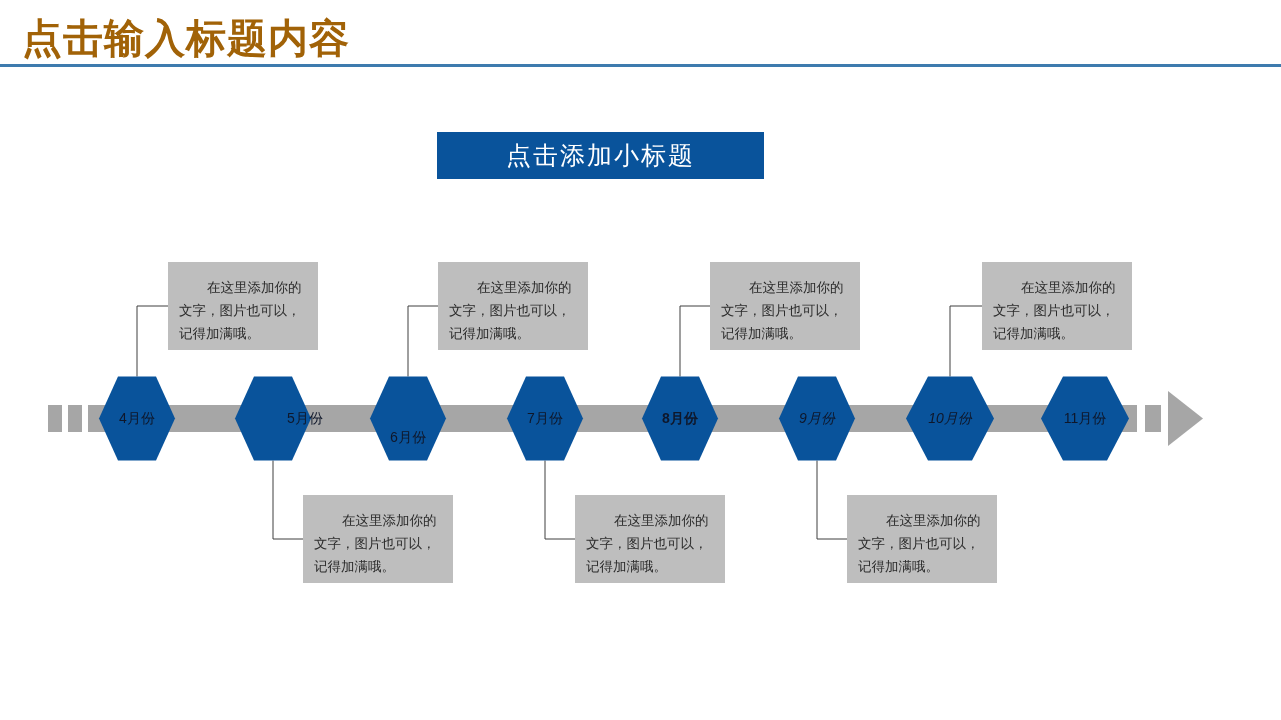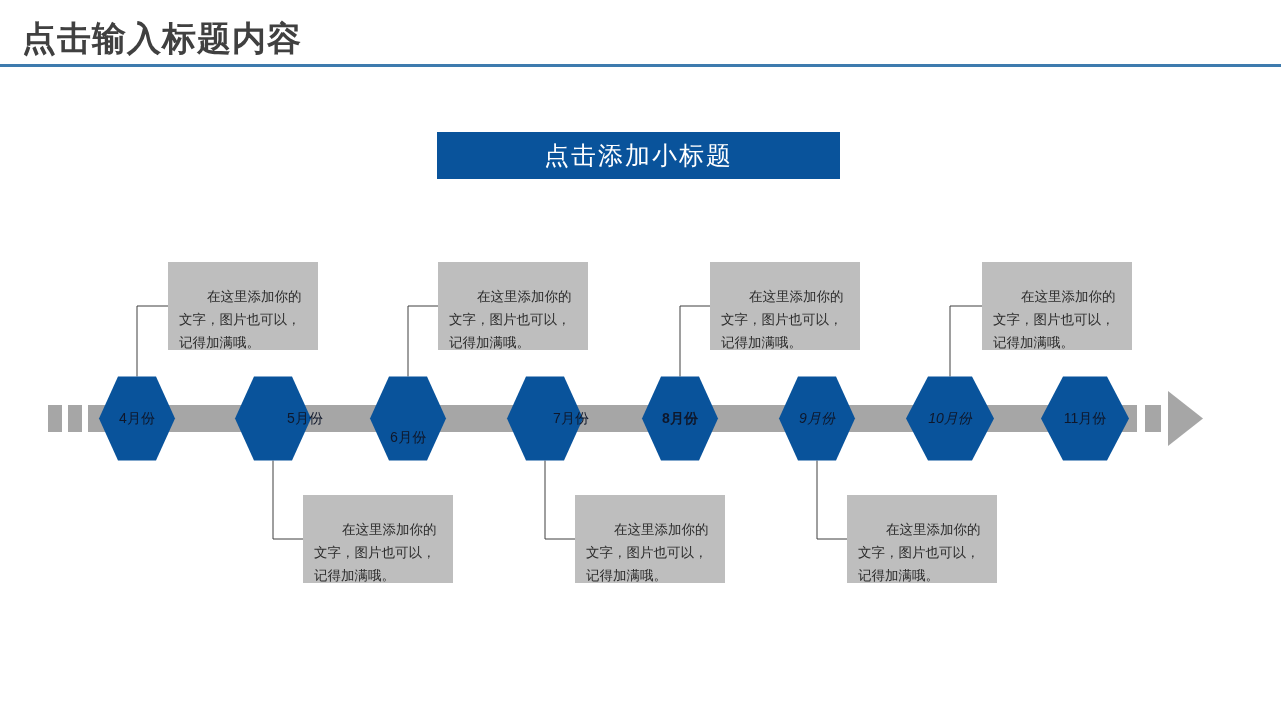--- a/index.html
+++ b/index.html
@@ -2,45 +2,45 @@
 <html><head>
 <meta charset="utf-8">
 <style>
   html,body{margin:0;padding:0;background:#ffffff;}
   body{width:1281px;height:720px;position:relative;overflow:hidden;
        font-family:"Liberation Sans","DejaVu Sans",sans-serif;}
 
   
   #page-title{
     position:absolute; left:22px; top:18px;
-    font-size:34px; font-weight:bold; color:#404040;
+    font-size:40px; font-weight:bold; color:#a16207;
     letter-spacing:1px; line-height:40px; white-space:nowrap;
   }
   #title-rule{
     position:absolute; left:0px; top:64px; width:1281px; height:3px;
     background:#3E7BAE;
   }
 
   
   #subtitle-banner{
-    position:absolute; left:437px; top:132px; width:403px; height:47px;
+    position:absolute; left:437px; top:132px; width:327px; height:47px;
     background:#09539B;
     display:flex; align-items:center; justify-content:center;
   }
   #subtitle-banner .txt{
     color:#ffffff; font-size:25px; letter-spacing:2px; white-space:nowrap;
   }
 
   
   #timeline-svg{position:absolute; left:0; top:0;}
 
   
   .note-box{
     position:absolute; background:#BEBEBE; box-sizing:border-box;
-    padding:23px 9px 9px 11px;
+    padding:14px 9px 9px 11px;
     font-size:13.5px; color:#2b2b2b; line-height:23px;
     text-indent:28px; text-align:left;
   }
 
   .hex-label{
     position:absolute; color:#0f172a; font-size:14px;
     white-space:nowrap; transform:translate(-50%,-50%);
     pointer-events:none;
   }
 </style>
@@ -82,21 +82,21 @@
       <polygon points="798,376.5 836,376.5 855,418.5 836,460.5 798,460.5 779,418.5" fill="#09539B"></polygon>
       <polygon points="928,376.5 972,376.5 994,418.5 972,460.5 928,460.5 906,418.5" fill="#09539B"></polygon>
       <polygon points="1063,376.5 1107,376.5 1129,418.5 1107,460.5 1063,460.5 1041,418.5" fill="#09539B"></polygon>
     </g>
 </svg>
 
 <div id="overlay">
     <div class="hex-label" style="left: 137px; top: 418.5px;">4月份</div>
     <div class="hex-label" style="left: 273px; top: 418.5px; margin-left: 32px;">5月份</div>
     <div class="hex-label" style="left: 408px; top: 438px; font-family: Liberation Mono, monospace;">6月份</div>
-    <div class="hex-label" style="left: 571px; top: 418.5px;">7月份</div>
+    <div class="hex-label" style="left: 545px; top: 418.5px;">7月份</div>
     <div class="hex-label" style="left: 680px; top: 418.5px; font-weight: bold;">8月份</div>
     <div class="hex-label" style="left: 817px; top: 418.5px; font-style: italic;">9月份</div>
     <div class="hex-label" style="left: 950px; top: 418.5px; font-style: italic;">10月份</div>
     <div class="hex-label" style="left: 1085px; top: 418.5px; text-align: right;">11月份</div>
     <div class="note-box" style="left: 168px; top: 262px; width: 150px; height: 88px;">在这里添加你的文字，图片也可以，记得加满哦。</div>
     <div class="note-box" style="left: 438px; top: 262px; width: 150px; height: 88px;">在这里添加你的文字，图片也可以，记得加满哦。</div>
     <div class="note-box" style="left: 710px; top: 262px; width: 150px; height: 88px;">在这里添加你的文字，图片也可以，记得加满哦。</div>
     <div class="note-box" style="left: 982px; top: 262px; width: 150px; height: 88px;">在这里添加你的文字，图片也可以，记得加满哦。</div>
     <div class="note-box" style="left: 303px; top: 495px; width: 150px; height: 88px;">在这里添加你的文字，图片也可以，记得加满哦。</div>
     <div class="note-box" style="left: 575px; top: 495px; width: 150px; height: 88px;">在这里添加你的文字，图片也可以，记得加满哦。</div>

